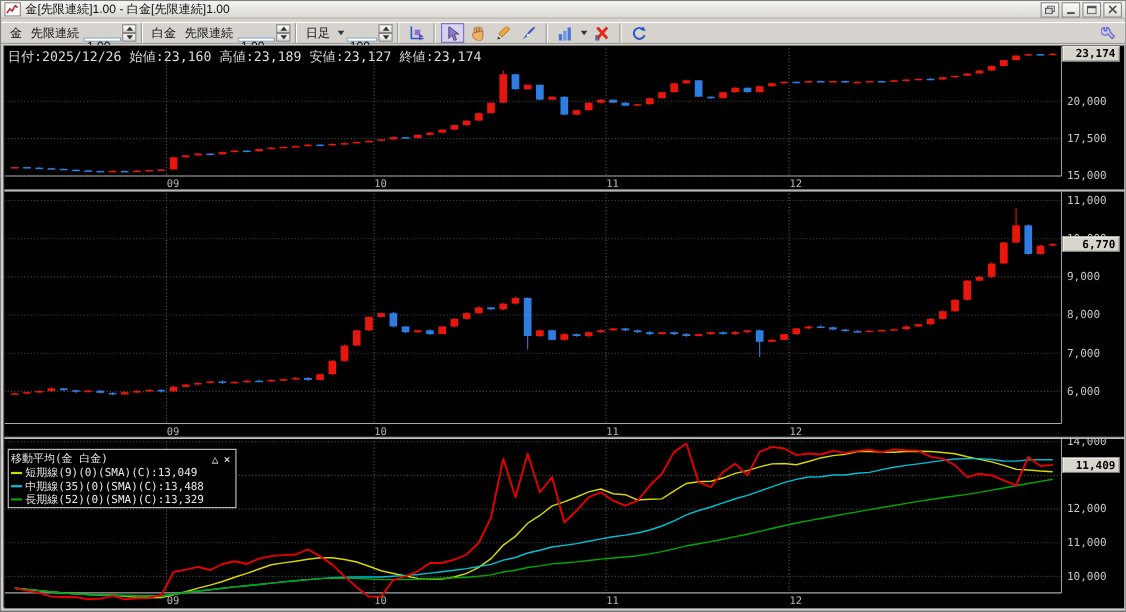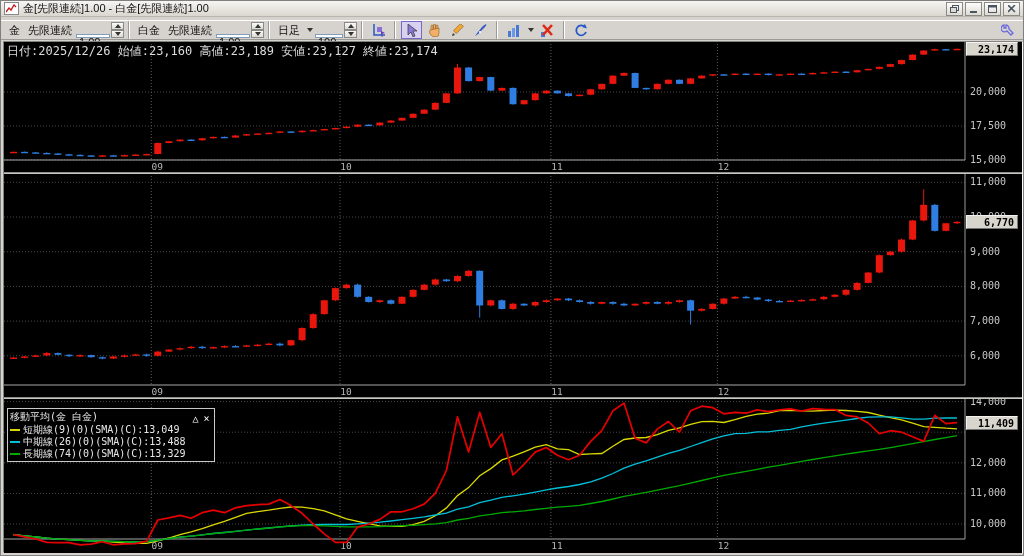--- a/index.html
+++ b/index.html
@@ -658,21 +658,21 @@
         <span class="t">移動平均(金 白金)</span>
         <span class="b">△</span>
         <span class="b">×</span>
       </div>
       <div class="row">
         <span class="sw" id="sw0" style="background: rgb(217, 217, 0);"></span>
         <span>短期線(9)(0)(SMA)(C):13,049</span>
       </div>
       <div class="row">
         <span class="sw" id="sw1" style="background: rgb(0, 192, 217);"></span>
-        <span>中期線(26)(0)(SMA)(C):13,488</span>
+        <span>中期線(35)(0)(SMA)(C):13,488</span>
       </div>
       <div class="row">
         <span class="sw" id="sw2" style="background: rgb(0, 169, 0);"></span>
-        <span>長期線(74)(0)(SMA)(C):13,329</span>
+        <span>長期線(52)(0)(SMA)(C):13,329</span>
       </div>
     </div>
   </div>
 </div>
 
 </body></html>

